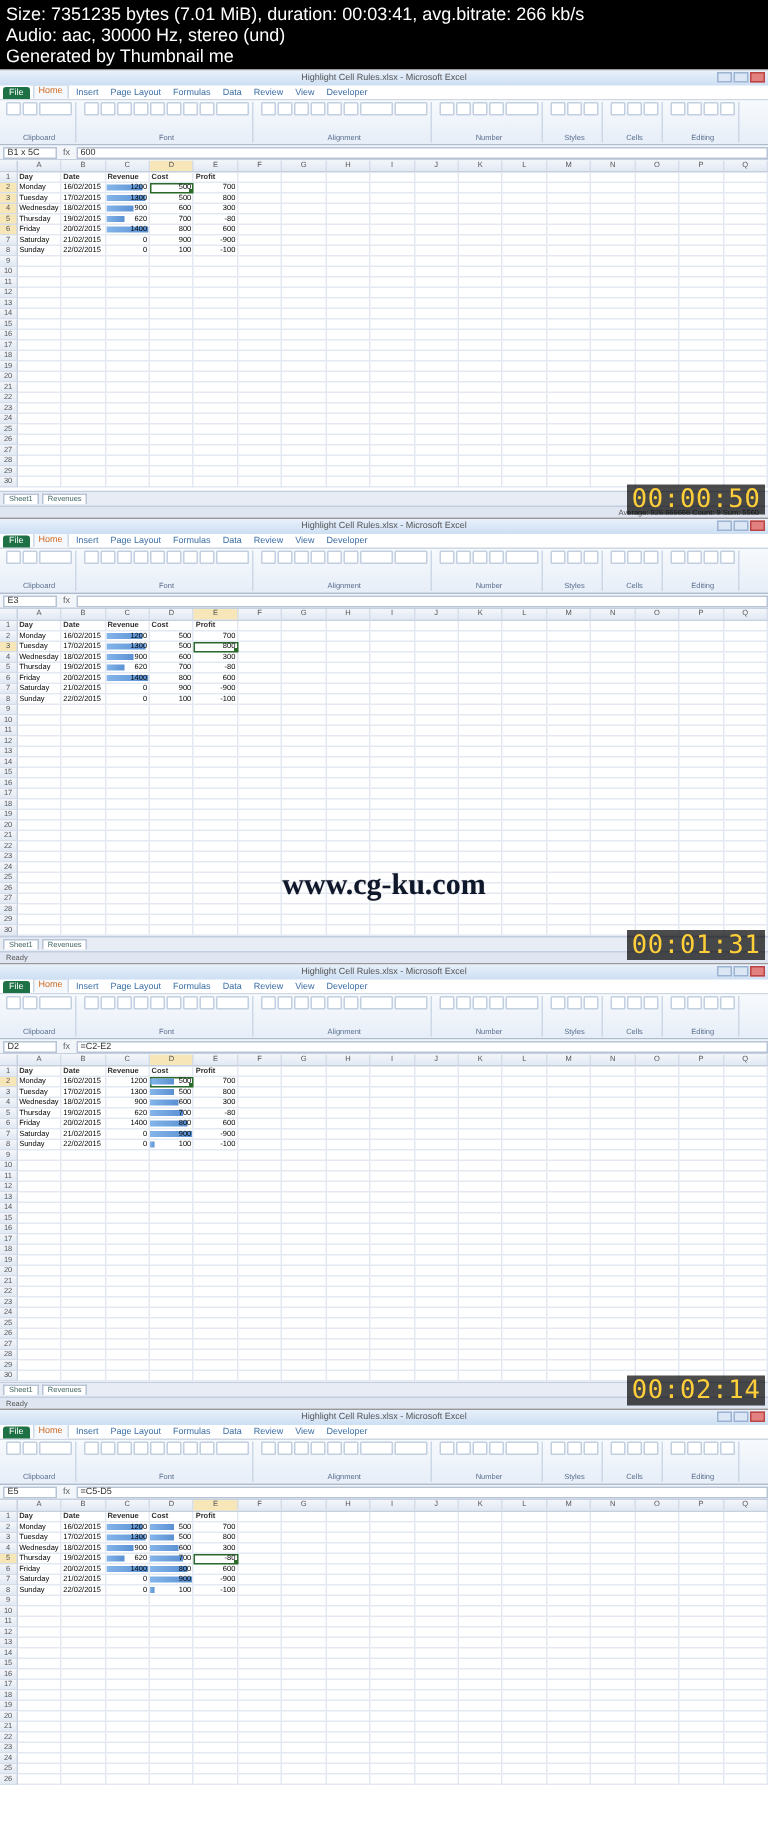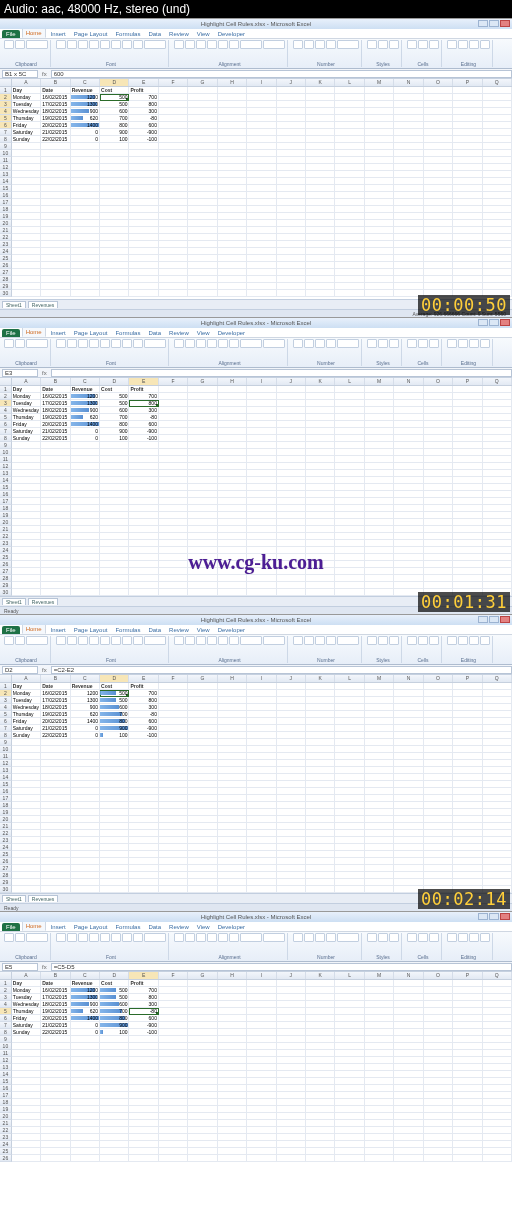--- a/index.html
+++ b/index.html
@@ -60,29 +60,31 @@
 
 .sheetbar { height: 10px; background: #e8edf5; border-top: 1px solid #c2cedf; display: flex; align-items: center; font-size: 5px; color: #466; padding-left: 2px; gap: 2px; }
 .sheetbar .st { padding: 0 3px; background: #fff; border: 1px solid #b7c4d6; border-bottom: none; }
 .status { height: 8px; background: #dfe6f1; border-top: 1px solid #c2cedf; display: flex; align-items: center; justify-content: flex-end; font-size: 5px; color: #555; padding-right: 6px; gap: 6px; }
 .status .left { margin-right: auto; margin-left: 4px; }
 
 
 .ts { position: absolute; right: 2px; bottom: 2px; background: rgba(0,0,0,0.7); color: #ffcf3a; font-family: monospace; font-size: 17px; padding: 0 3px; letter-spacing: 0.5px; }
 
 
-.watermark { position: absolute; left: 50%; transform: translateX(-50%); color: #4c1d95; font-size: 20px; font-weight: bold; font-family: "Times New Roman", serif; text-shadow: 0 0 1px rgba(0,0,0,0.2); z-index: 50; pointer-events: none; } 
+.watermark { position: absolute; left: 50%; transform: translateX(-50%); color: #0f172a; font-size: 20px; font-weight: bold; font-family: "Times New Roman", serif; text-shadow: 0 0 1px rgba(0,0,0,0.2); z-index: 50; pointer-events: none; } 
 .cCol { width: 30px; }
 
 </style>
 </head>
 <body>
 
 <div class="video-info">
-  <div class="line">Audio: aac, 48000 Hz, stereo (und)</div>
+  <div class="line">Size: 7351235 bytes (7.01 MiB), duration: 00:03:41, avg.bitrate: 266 kb/s</div>
+  <div class="line">Audio: aac, 30000 Hz, stereo (und)</div>
+  <div class="line">Generated by Thumbnail me</div>
 </div>
 
 <div id="frames">
     <div class="excel">
       <div class="titlebar">
     <span class="title">Highlight Cell Rules.xlsx - Microsoft Excel</span>
     <div class="winbtns">
       <div class="winbtn"></div>
       <div class="winbtn"></div>
       <div class="winbtn close"></div>

